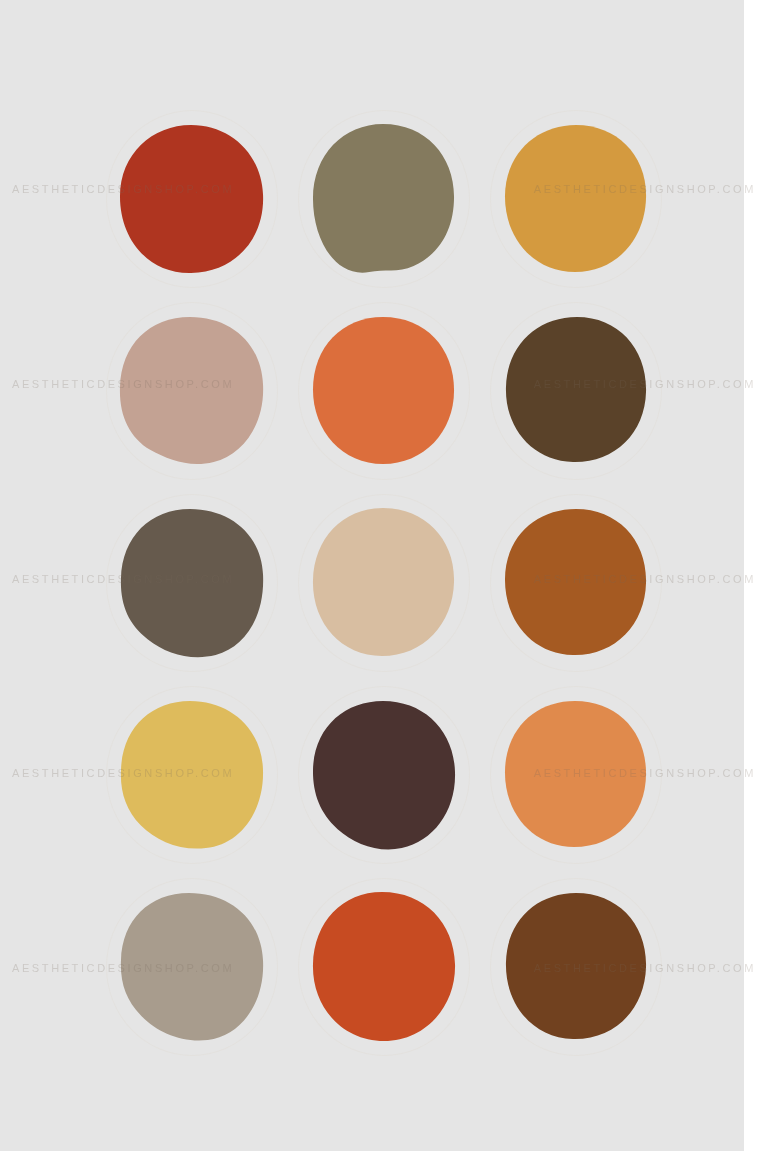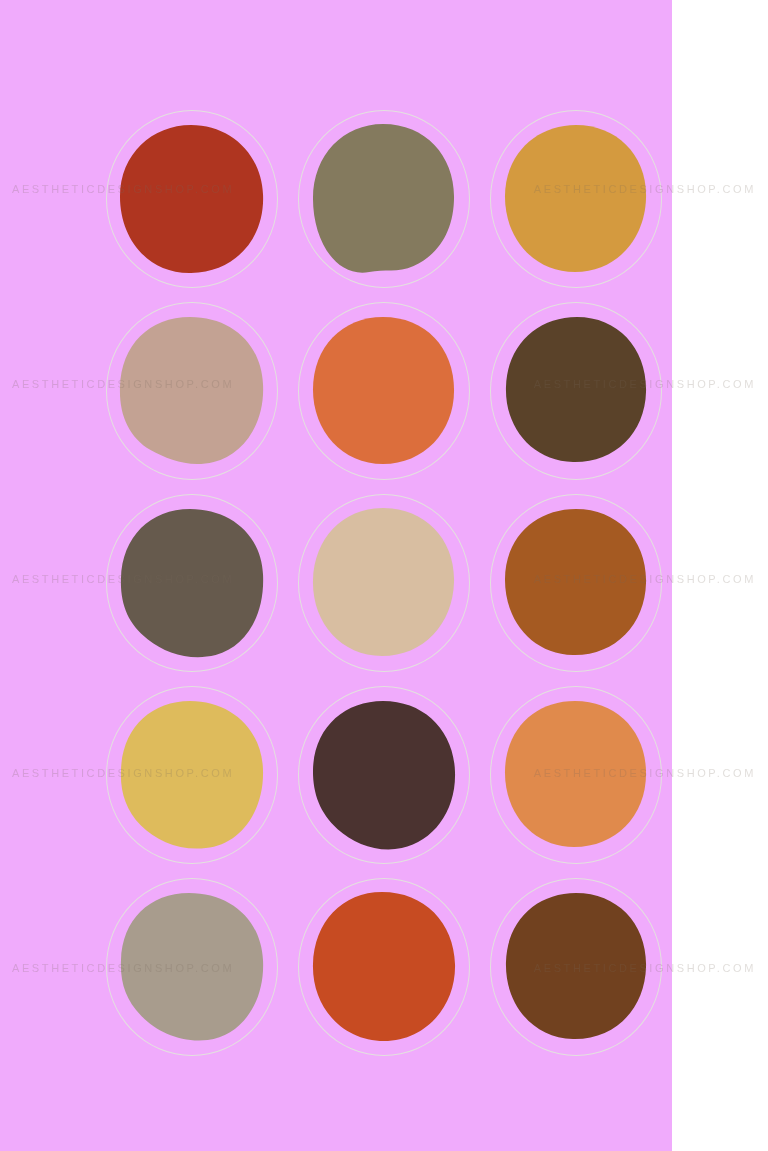--- a/index.html
+++ b/index.html
@@ -11,23 +11,23 @@
   body {
     width: 768px;
     height: 1151px;
     overflow: hidden;
     font-family: "Liberation Sans", sans-serif;
     position: relative;
   }
 
   #palette-sheet {
     position: relative;
-    width: 672px;
+    width: 744px;
     height: 1151px;
-    background: #f0abfc;
+    background: #e5e5e5;
   }
 
   
   #swatch-grid {
     position: absolute;
     left: 96px;
     top: 103px;
     width: 576px;
     height: 960px;
     display: grid;

